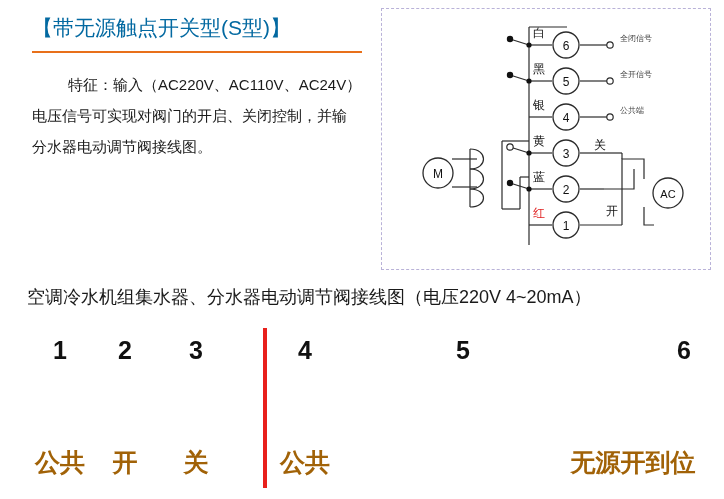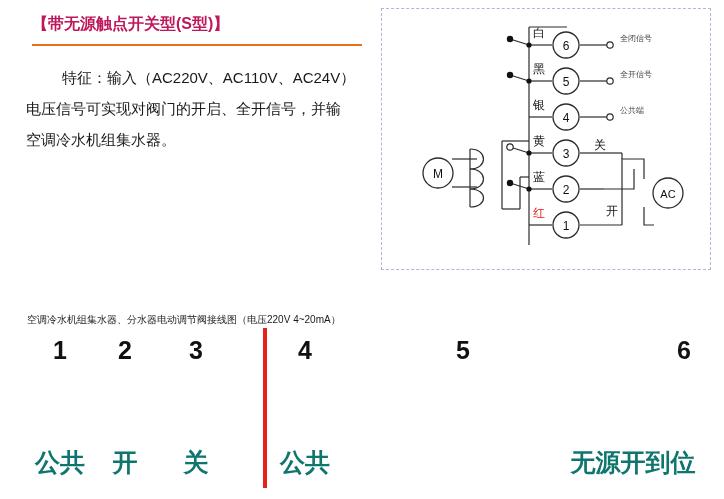--- a/index.html
+++ b/index.html
@@ -18,36 +18,37 @@
 
   
   #left-panel {
     position: absolute;
     left: 26px;
     top: 14px;
     width: 355px;
     height: 255px;
   }
   #panel-title {
-    font-size: 16px;
-    font-weight: bold;
-    color: #be185d;
+    font-size: 21px;
+    font-weight: normal;
+    color: #0369a1;
     letter-spacing: 0px;
     white-space: nowrap;
     padding-left: 6px;
   }
   #title-rule {
     margin-top: 9px;
     margin-left: 6px;
     width: 330px;
     height: 2px;
     background: #e8701a;
   }
   #panel-body {
     margin-top: 16px;
+    margin-left: 6px;
     width: 338px;
     font-size: 15px;
     line-height: 31px;
     color: #1a1a1a;
   }
   #panel-body .indent { display: inline-block; width: 36px; }
 
   
   #diagram {
     position: absolute;
@@ -58,24 +59,23 @@
     border: 1px dashed #b9b2d8;
     box-sizing: border-box;
   }
   #diagram svg { display: block; }
 
   
   #caption {
     position: absolute;
     left: 27px;
     top: 285px;
-    font-size: 10px;
+    font-size: 18px;
     color: #1a1a1a;
     white-space: nowrap;
-    margin-top: 28px;
   }
 
   
   #strip {
     position: absolute;
     left: 0;
     top: 318px;
     width: 724px;
     height: 175px;
   }
@@ -94,36 +94,36 @@
     font-weight: bold;
     color: #111;
     text-align: center;
     transform: translateX(-50%);
   }
   .lbl {
     position: absolute;
     top: 128px;
     font-size: 25px;
     font-weight: bold;
-    color: #0f766e;
+    color: #a16207;
     text-align: center;
     white-space: nowrap;
     transform: translateX(-50%);
   }
 </style>
 </head>
 <body>
 
 <div id="left-panel">
   <div id="panel-title">【带无源触点开关型(S型)】</div>
   <div id="title-rule"></div>
   <div id="panel-body">
     <div><span class="indent"></span><span>特征：输入（AC220V、AC110V、AC24V）</span></div>
-    <div>电压信号可实现对阀门的开启、全开信号，并输</div>
-    <div>空调冷水机组集水器。</div>
+    <div>电压信号可实现对阀门的开启、关闭控制，并输</div>
+    <div>分水器电动调节阀接线图。</div>
   </div>
 </div>
 
 <div id="diagram">
   <svg width="328" height="260" viewBox="0 0 328 260">
     <g fill="none" stroke="#2b2b2b" stroke-width="1.2">
 
       <path d="M147 18 L147 236"></path>
 
       <path d="M147 36 L170 36"></path>

